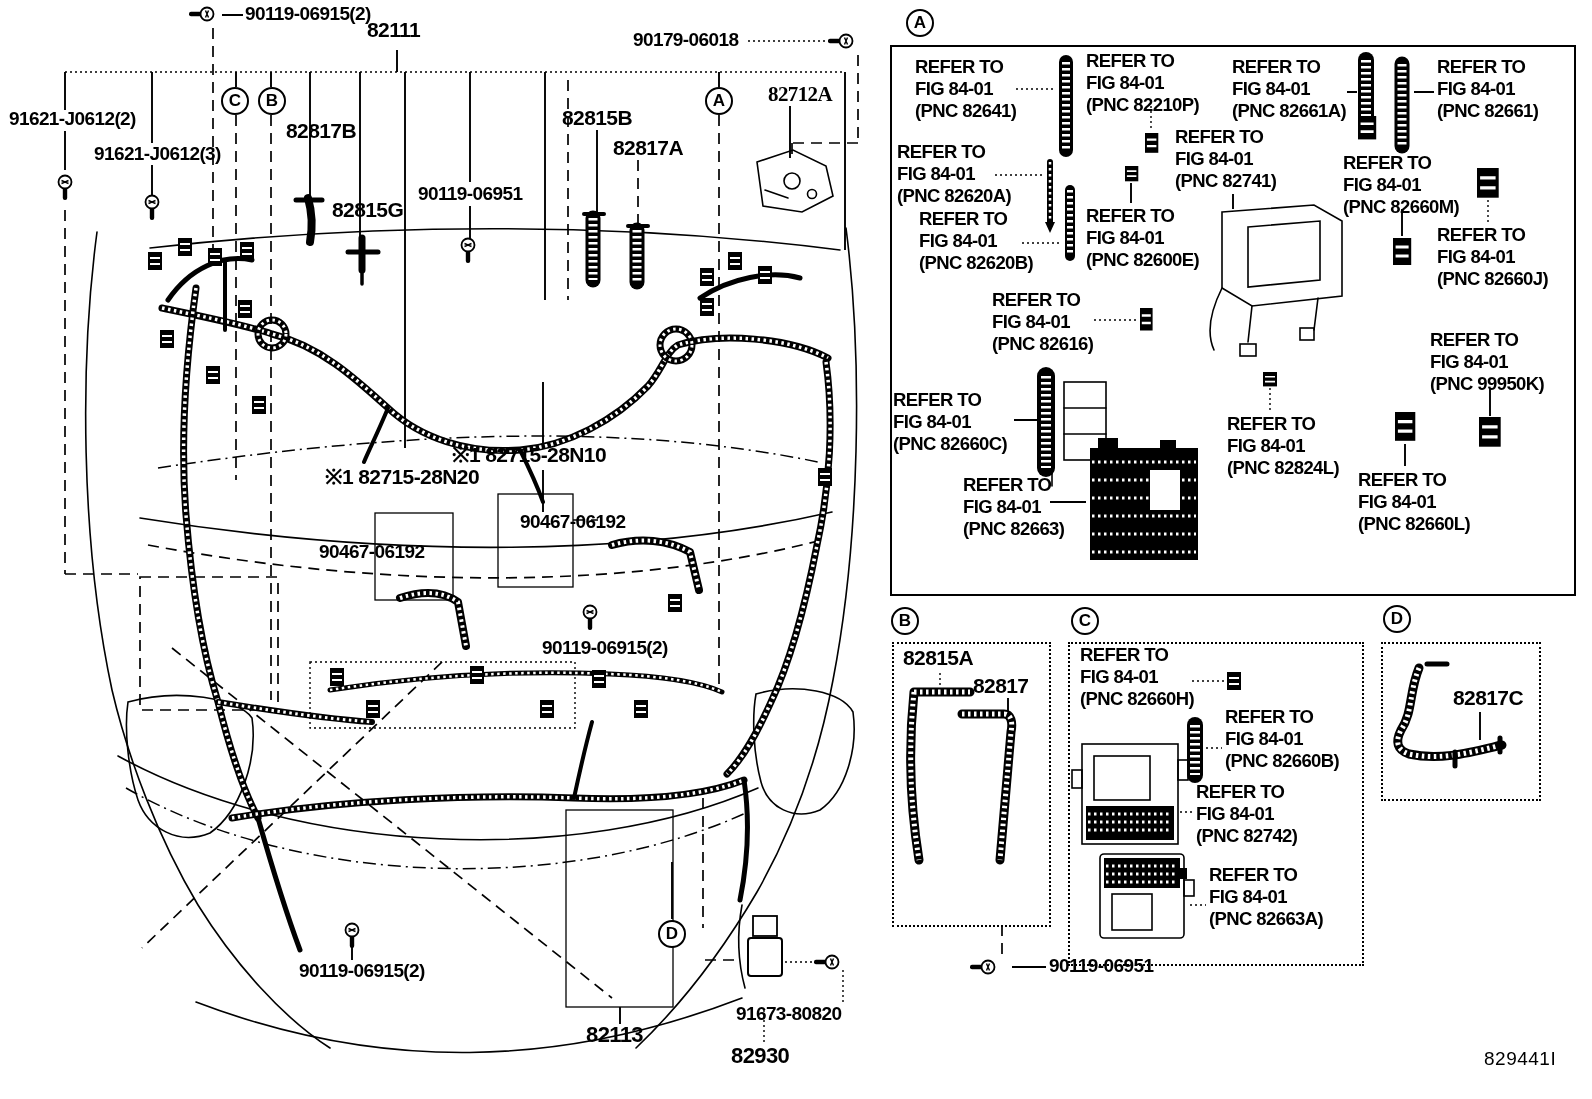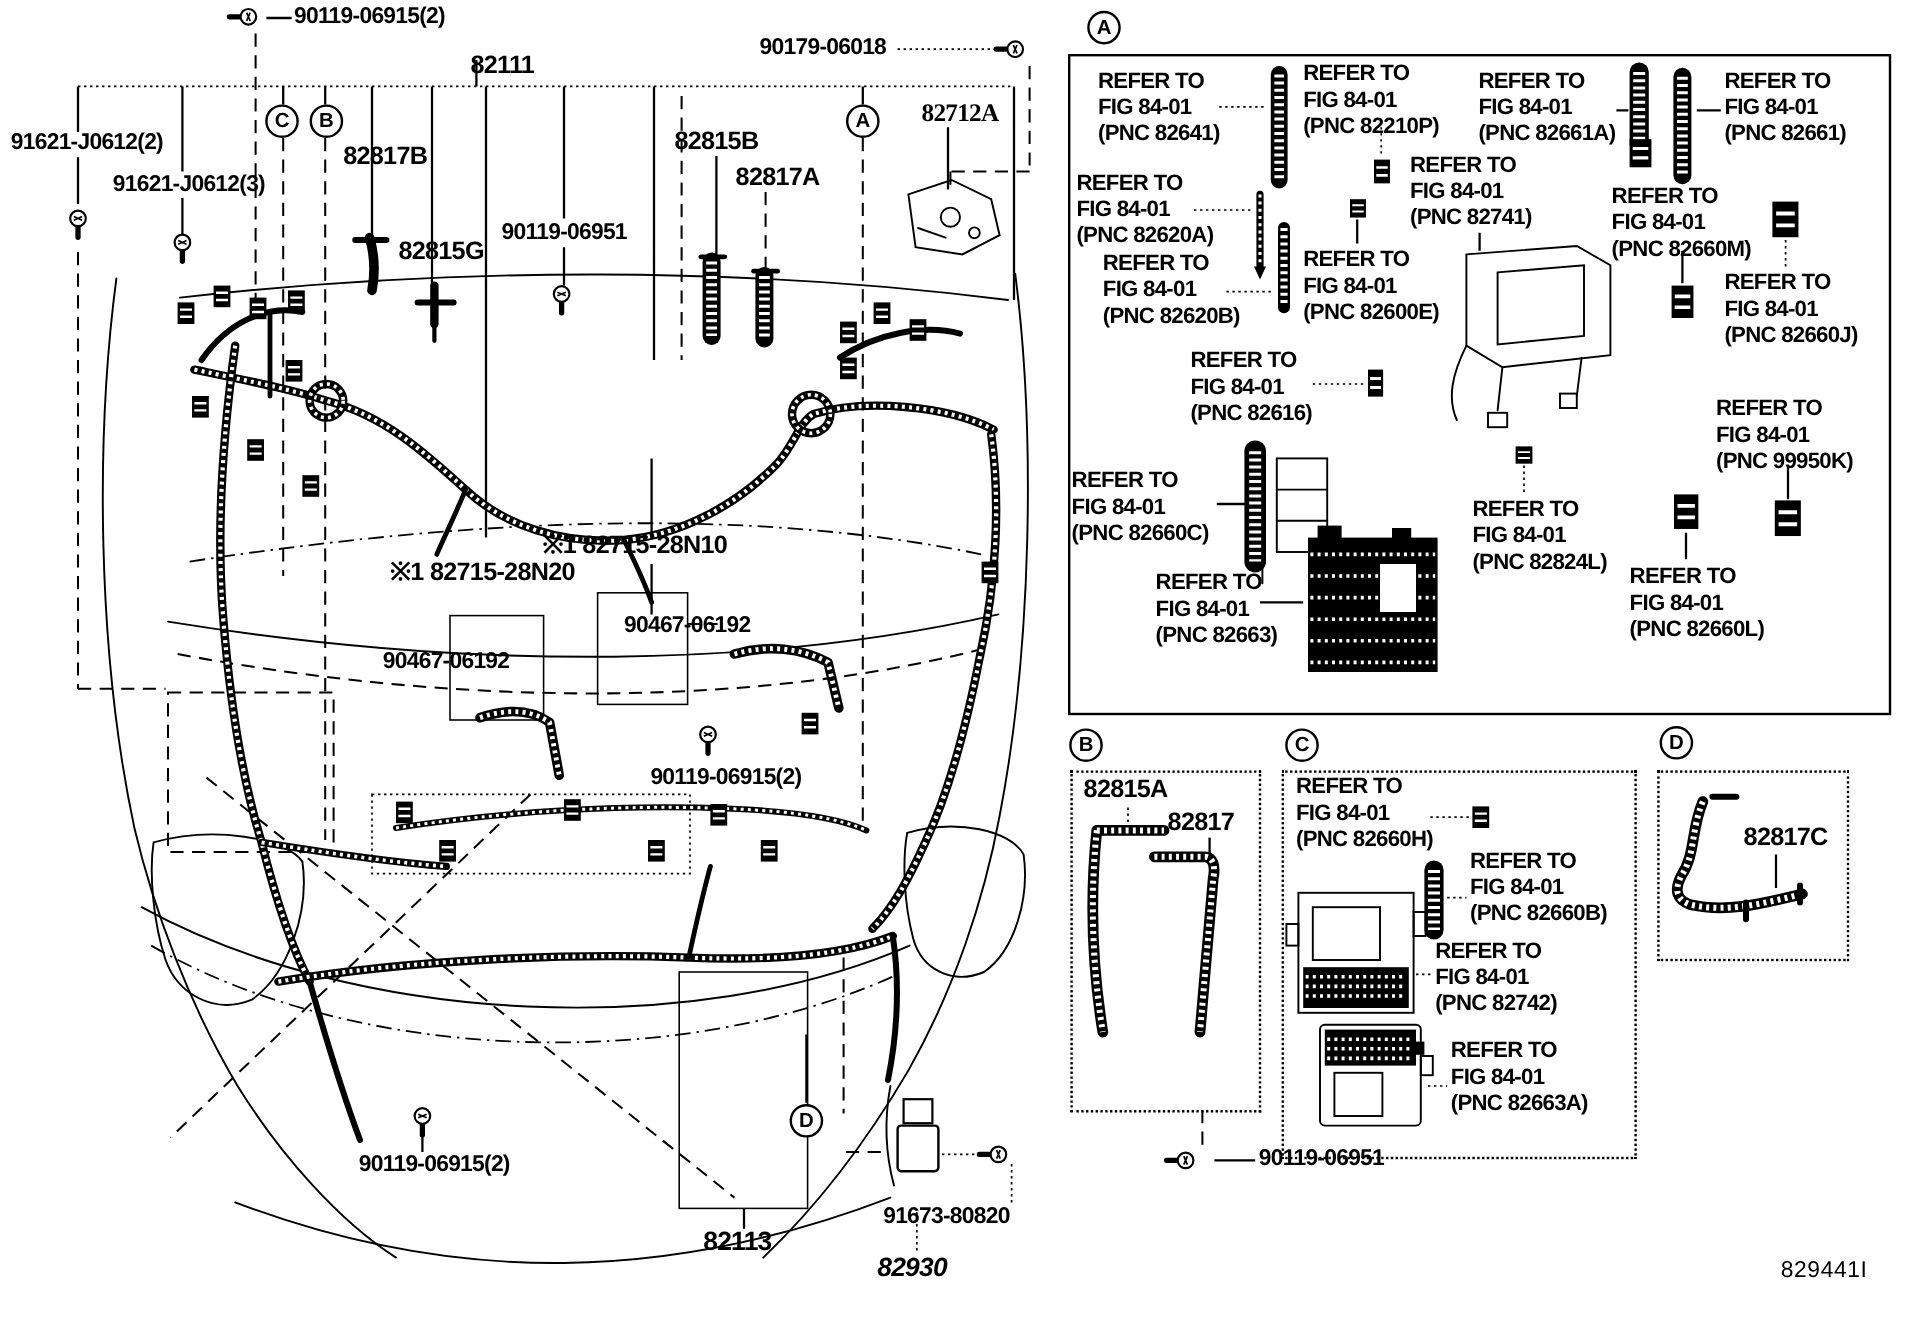--- a/index.html
+++ b/index.html
@@ -255,38 +255,38 @@
       <span>B</span>
     </div>
   <div class="circle" style="left:1071px;top:607px;">
       <span>C</span>
     </div>
   <div class="circle" style="left:1383px;top:605px;">
       <span>D</span>
     </div>
 
   <div class="lbl" style="left:245px;top:4px;">90119-06915(2)</div>
-  <div class="lbl big" style="left:367px;top:45px;margin-left:25px;">82111</div>
+  <div class="lbl big" style="left:367px;top:20px;">82111</div>
   <div class="lbl" style="left:633px;top:30px;">90179-06018</div>
   <div class="lbl big" style="left:768px;top:84px;font-family:Liberation Serif, serif;">82712A</div>
   <div class="lbl" style="left:9px;top:109px;">91621-J0612(2)</div>
   <div class="lbl" style="left:94px;top:144px;">91621-J0612(3)</div>
   <div class="lbl big" style="left:286px;top:121px;">82817B</div>
   <div class="lbl big" style="left:562px;top:108px;">82815B</div>
   <div class="lbl big" style="left:332px;top:160px;margin-top:40px;">82815G</div>
   <div class="lbl big" style="left:613px;top:138px;">82817A</div>
   <div class="lbl" style="left:418px;top:184px;">90119-06951</div>
   <div class="lbl big" style="left:452px;top:445px;">※1 82715-28N10</div>
   <div class="lbl big" style="left:325px;top:467px;">※1 82715-28N20</div>
   <div class="lbl" style="left:520px;top:512px;">90467-06192</div>
   <div class="lbl" style="left:319px;top:542px;">90467-06192</div>
   <div class="lbl" style="left:542px;top:638px;">90119-06915(2)</div>
   <div class="lbl" style="left:299px;top:961px;">90119-06915(2)</div>
   <div class="lbl huge" style="left:586px;top:1025px;">82113</div>
-  <div class="lbl huge" style="left:731px;top:1046px;font-style:italic;">82930</div>
+  <div class="lbl huge" style="left:731px;top:1046px;">82930</div>
   <div class="lbl" style="left:736px;top:1004px;">91673-80820</div>
   <div class="lbl" style="left:1049px;top:956px;">90119-06951</div>
 
   <div class="ref" style="left:915px;top:56px;">
     <span>REFER TO</span>
       <span>FIG 84-01</span>
       <span>(PNC 82641)</span>
     </div>
   <div class="ref" style="left:1086px;top:50px;">
     <span>REFER TO</span>

